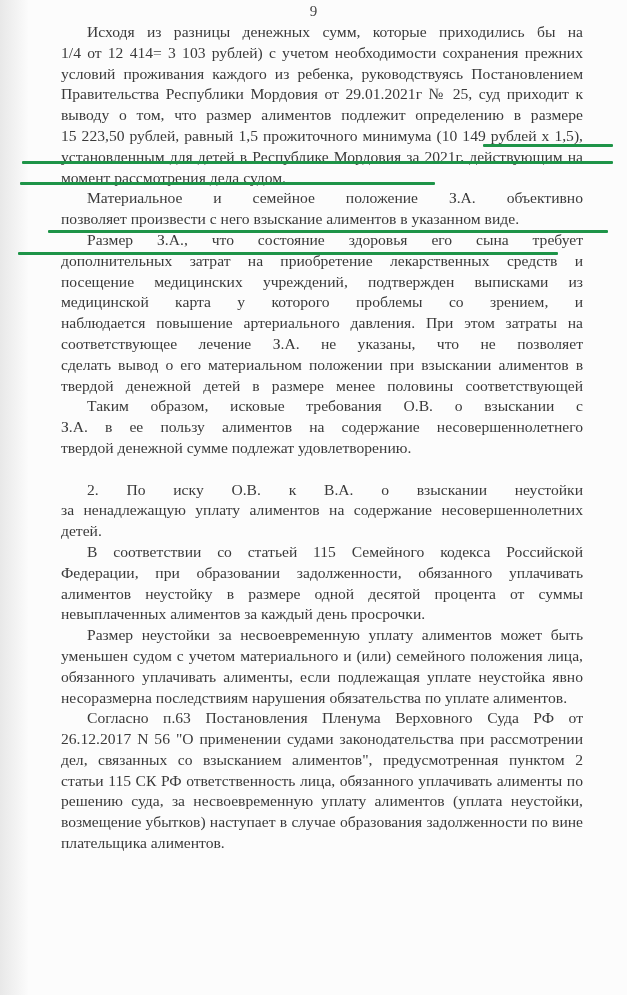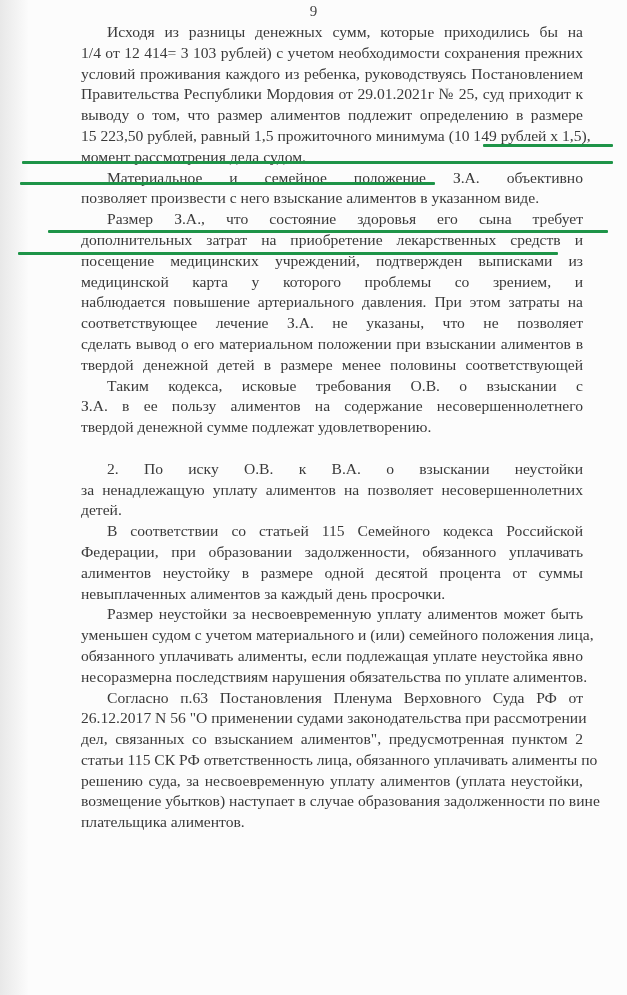--- a/index.html
+++ b/index.html
@@ -17,21 +17,21 @@
   .page-num {
     position: absolute; top: 3px; left: 0; width: 627px; text-align: center;
     font-size: 15px; color: #444;
   }
   .body-text {
     position: absolute; left: 61px; top: 22px; width: 522px;
     font-size: 15.6px; line-height: 20.8px;
   }
   .line {
     white-space: nowrap; display: block; height: 20.8px;
-    text-align: justify; text-align-last: justify; margin-left: 20px;
+    text-align: justify; text-align-last: justify;
   }
   .line.last { text-align-last: left; }
   .line.indent { padding-left: 26px; box-sizing: border-box; }
   .gap { height: 20.8px; }
   .hl {
     position: absolute; height: 3px; background: #1e9448; border-radius: 1px;
   }
 </style>
 </head>
 <body>
@@ -40,45 +40,46 @@
 <div class="page-num">9</div>
 
 <div class="body-text" id="body-text">
     <div>
       <span class="line indent">Исходя из разницы денежных сумм, которые приходились бы на</span>
       <span class="line">1/4 от 12 414= 3 103 рублей) с учетом необходимости сохранения прежних</span>
       <span class="line">условий проживания каждого из ребенка, руководствуясь Постановлением</span>
       <span class="line">Правительства Республики Мордовия от 29.01.2021г № 25, суд приходит к</span>
       <span class="line">выводу  о том, что размер алиментов подлежит определению в размере</span>
       <span class="line">15 223,50  рублей, равный 1,5 прожиточного минимума (10 149  рублей х 1,5),</span>
+      <span class="line">установленным для детей в Республике Мордовия за  2021г, действующим на</span>
       <span class="line last">момент рассмотрения дела судом.</span>
     </div>
     <div>
       <span class="line indent">Материальное и семейное положение                     З.А. объективно</span>
       <span class="line last">позволяет произвести с него взыскание алиментов в указанном виде.</span>
     </div>
     <div>
       <span class="line indent">Размер                    З.А., что состояние здоровья его сына         требует</span>
       <span class="line">дополнительных затрат на приобретение  лекарственных средств    и</span>
       <span class="line">посещение медицинских учреждений, подтвержден выписками из</span>
       <span class="line">медицинской карта                          у которого проблемы со зрением, и</span>
       <span class="line">наблюдается повышение артериального давления. При этом затраты на</span>
       <span class="line">соответствующее лечение                       З.А. не указаны, что не позволяет</span>
       <span class="line">сделать вывод  о его материальном положении при взыскании  алиментов  в</span>
       <span class="line">твердой денежной детей в размере менее половины соответствующей</span>
     </div>
     <div>
-      <span class="line indent">Таким кодекса, исковые требования                        О.В. о взыскании с</span>
+      <span class="line indent">Таким образом, исковые требования                        О.В. о взыскании с</span>
       <span class="line">              З.А. в ее пользу алиментов на содержание несовершеннолетнего</span>
       <span class="line last">твердой денежной сумме  подлежат удовлетворению.</span>
     </div>
     <div class="gap"></div>
     <div>
       <span class="line indent">2.       По иску                        О.В. к                      В.А. о взыскании неустойки</span>
-      <span class="line">за ненадлежащую уплату алиментов на позволяет несовершеннолетних</span>
+      <span class="line">за ненадлежащую уплату алиментов на содержание несовершеннолетних</span>
       <span class="line last">детей.</span>
     </div>
     <div>
       <span class="line indent">В соответствии со статьей 115 Семейного кодекса Российской</span>
       <span class="line">Федерации, при образовании задолженности, обязанного уплачивать</span>
       <span class="line">алиментов неустойку в размере одной десятой процента от суммы</span>
       <span class="line last">невыплаченных алиментов за каждый день просрочки.</span>
     </div>
     <div>
       <span class="line indent">Размер неустойки за несвоевременную уплату алиментов может быть</span>

